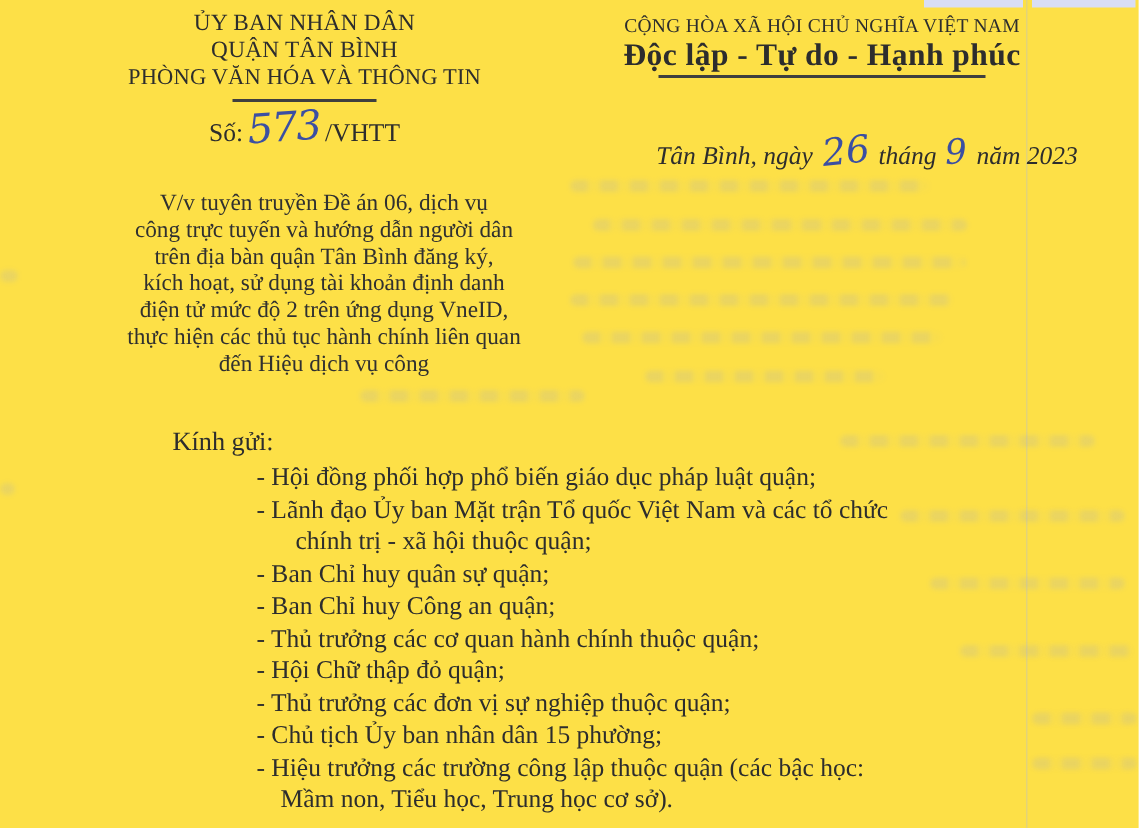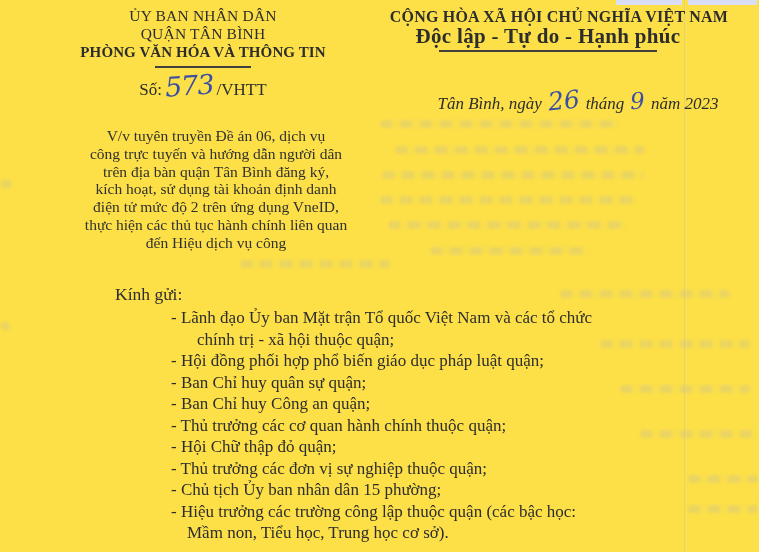--- a/index.html
+++ b/index.html
@@ -26,40 +26,40 @@
     filter: blur(1.6px); opacity: .85; pointer-events: none;
     background: repeating-linear-gradient(90deg,
       rgba(168,172,188,0.26) 0 12px, rgba(168,172,188,0.05) 12px 20px);
   }
   
   .hdr-left {
     position: absolute; left: 68px; top: 7px; width: 270px;
     text-align: center;
   }
   .hdr-left .l1, .hdr-left .l2 { font-size: 15.5px; line-height: 18px; letter-spacing: .2px; }
-  .hdr-left .l3 { font-size: 15px; line-height: 19px; font-weight: bold; letter-spacing: .1px; }
+  .hdr-left .l3 { font-size: 15px; line-height: 19px; font-weight: normal; letter-spacing: .1px; }
   .divider-left { width: 96px; height: 2px; background: #3f3f3f; margin: 4px auto 0; }
   .doc-number {
     margin-top: 4px; display: flex; justify-content: center;
     align-items: baseline; gap: 3px; font-size: 17px; height: 32px;
   }
   
   .hand {
     font-family: "DejaVu Serif", serif; font-style: italic;
     color: #3b4fa2; line-height: 1; display: inline-block;
   }
   .hand.num { font-size: 27px; transform: rotate(-4deg); vertical-align: -5px; letter-spacing: -1px; }
   .hand.day { font-size: 25px; transform: rotate(-6deg); vertical-align: -5px; }
   .hand.month { font-size: 23px; transform: rotate(-3deg); vertical-align: -4px; }
   
   .hdr-right {
     position: absolute; left: 368px; top: 7px; width: 360px;
     text-align: center;
   }
-  .hdr-right .l1 { font-size: 16px; line-height: 19px; font-weight: bold; letter-spacing: .2px; text-align: right; }
+  .hdr-right .l1 { font-size: 13px; line-height: 19px; font-weight: normal; letter-spacing: .2px; }
   .hdr-right .l2 { font-size: 21px; line-height: 21px; font-weight: bold; letter-spacing: .3px; }
   .divider-right { width: 218px; height: 2px; background: #3f3f3f; margin: 3px auto 0; }
   .date-line {
     margin-top: 36px; transform: translateX(30px);
     display: flex; justify-content: center; align-items: baseline; gap: 6px;
     font-style: italic; font-size: 17px; white-space: nowrap;
   }
   
   .subject {
     position: absolute; left: 60px; top: 127px; width: 312px;
@@ -131,25 +131,25 @@
     <div>kích hoạt, sử dụng tài khoản định danh</div>
     <div>điện tử mức độ 2 trên ứng dụng VneID,</div>
     <div>thực hiện các thủ tục hành chính liên quan</div>
     <div>đến Hiệu dịch vụ công</div>
   </div>
 
   <div class="salutation">Kính gửi:</div>
 
   <div class="recipients">
     <div>
+      <div>- Hội đồng phối hợp phổ biến giáo dục pháp luật quận;</div>
+    </div>
+    <div>
       <div>- Lãnh đạo Ủy ban Mặt trận Tổ quốc Việt Nam và các tổ chức</div>
       <div class="cont26">chính trị - xã hội thuộc quận;</div>
-    </div>
-    <div>
-      <div>- Hội đồng phối hợp phổ biến giáo dục pháp luật quận;</div>
     </div>
     <div>
       <div>- Ban Chỉ huy quân sự quận;</div>
     </div>
     <div>
       <div>- Ban Chỉ huy Công an quận;</div>
     </div>
     <div>
       <div>- Thủ trưởng các cơ quan hành chính thuộc quận;</div>
     </div>

